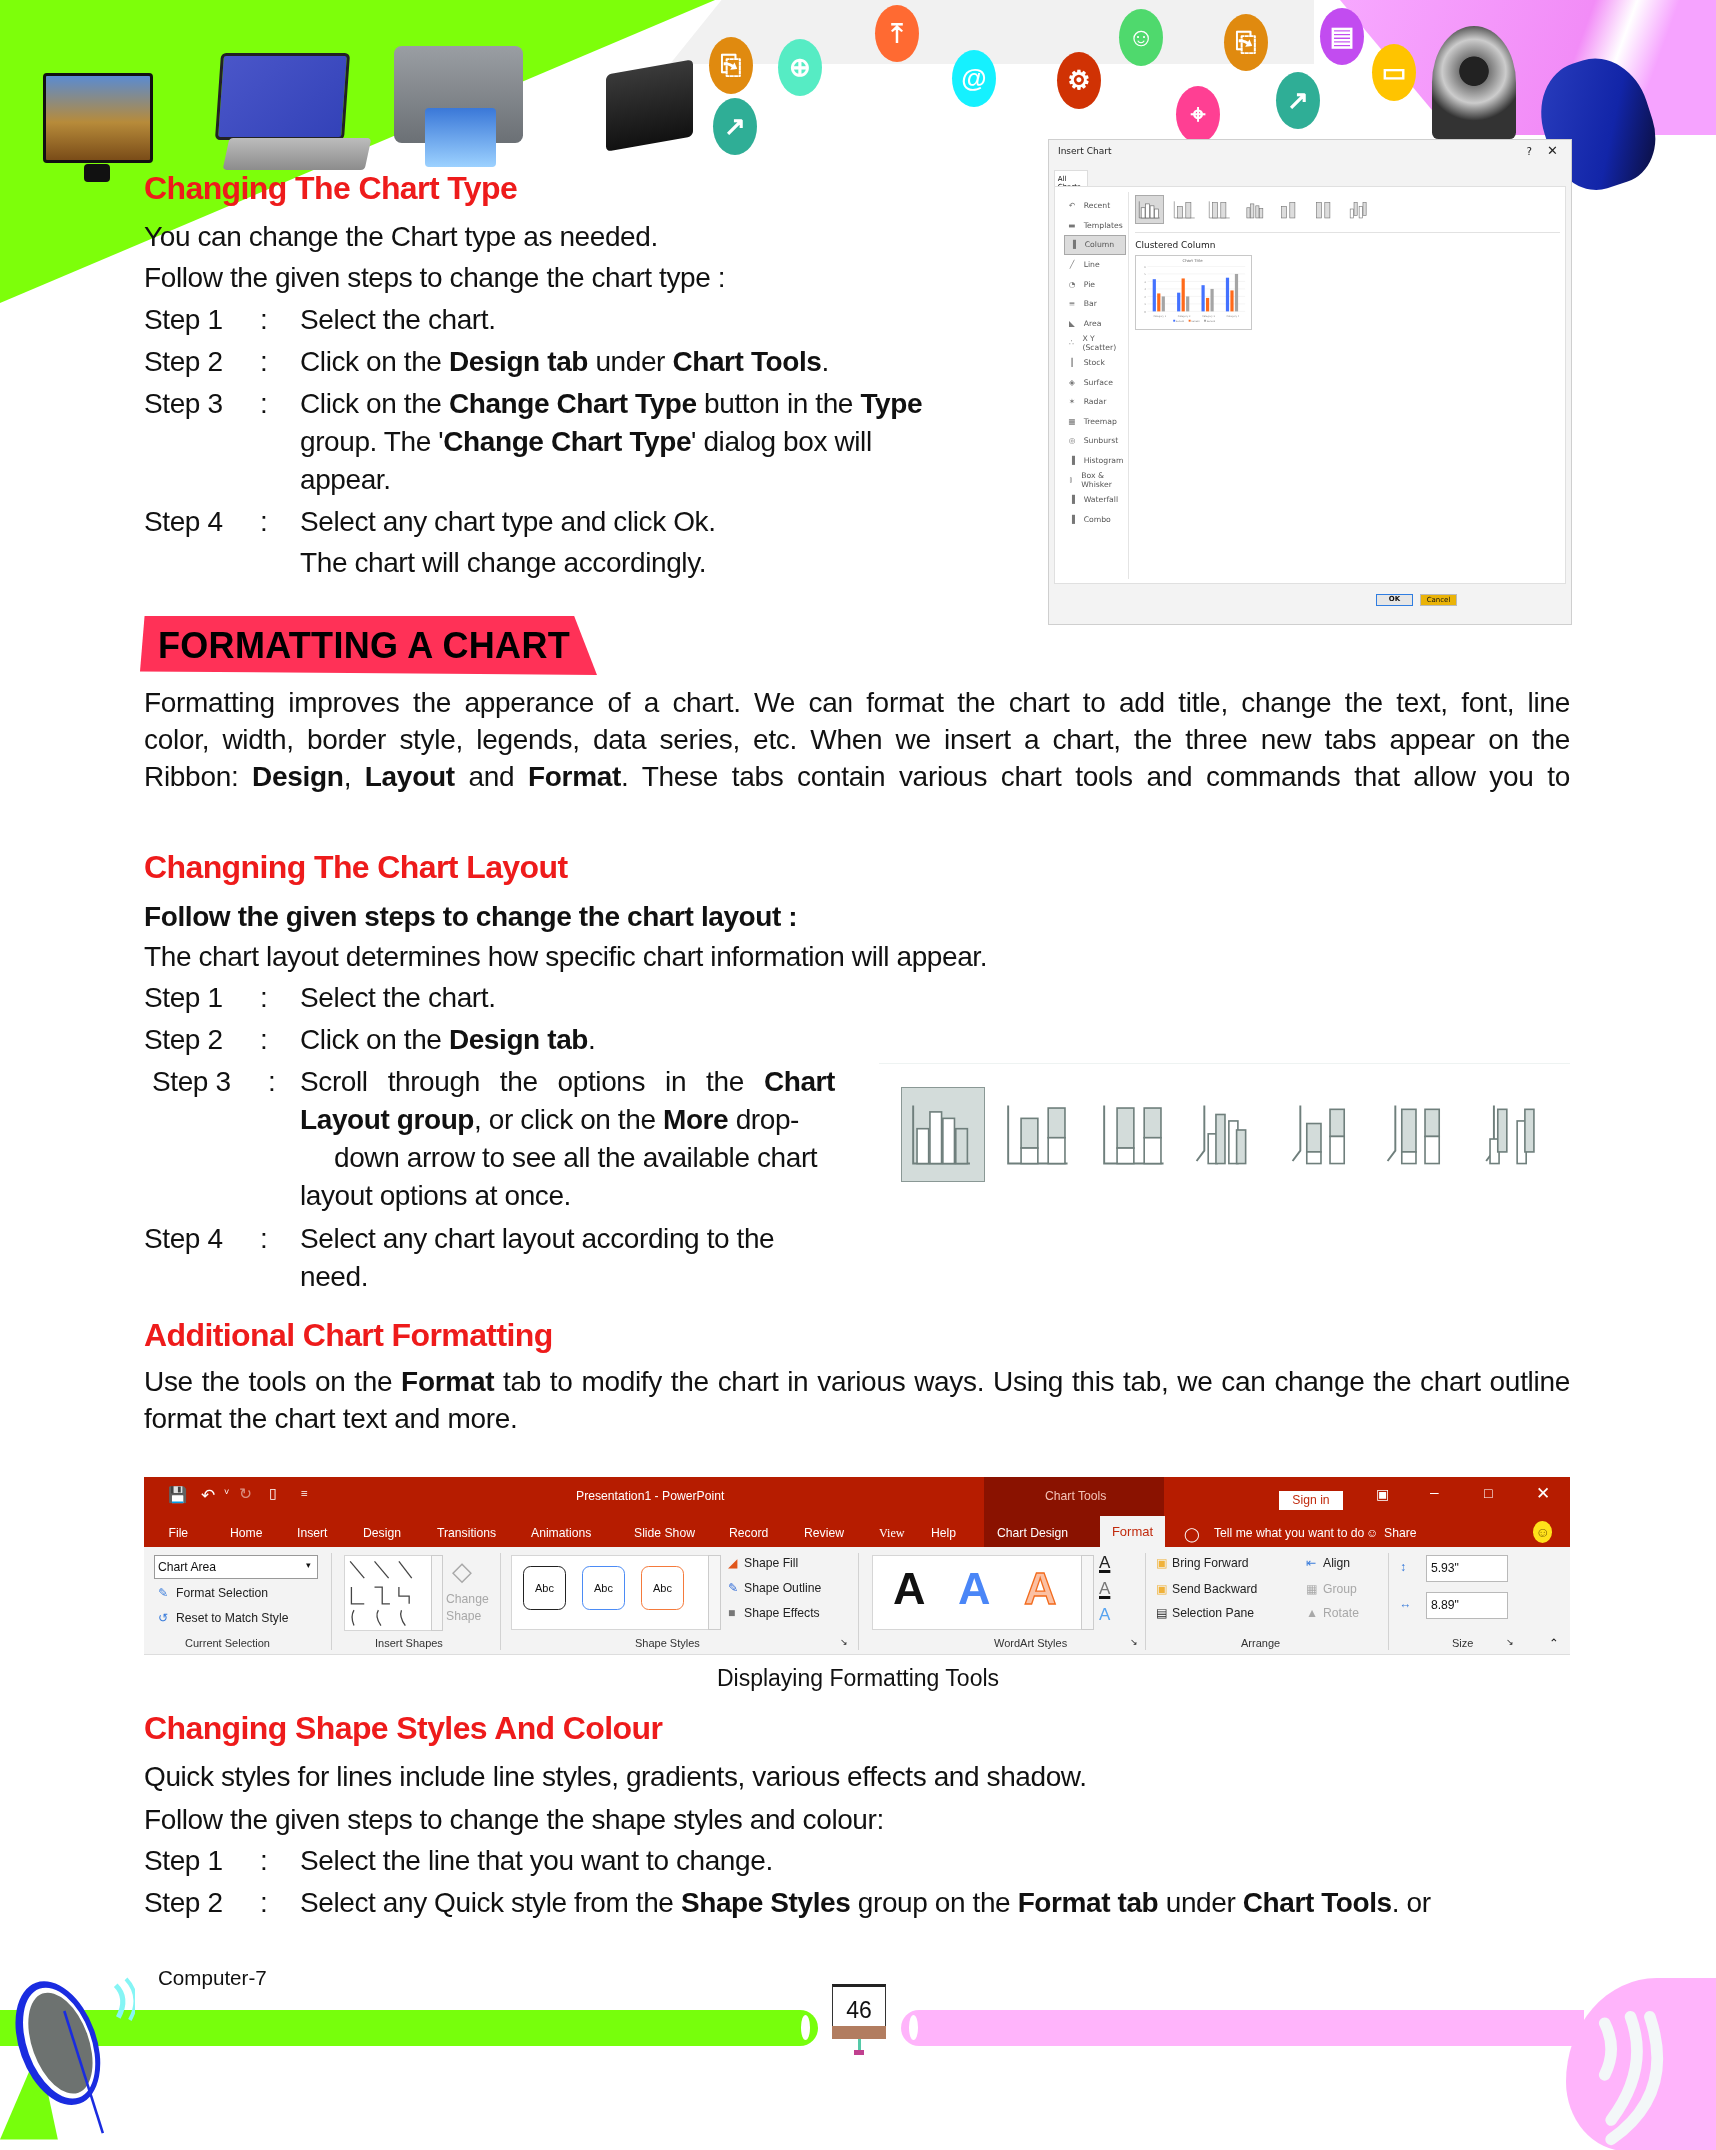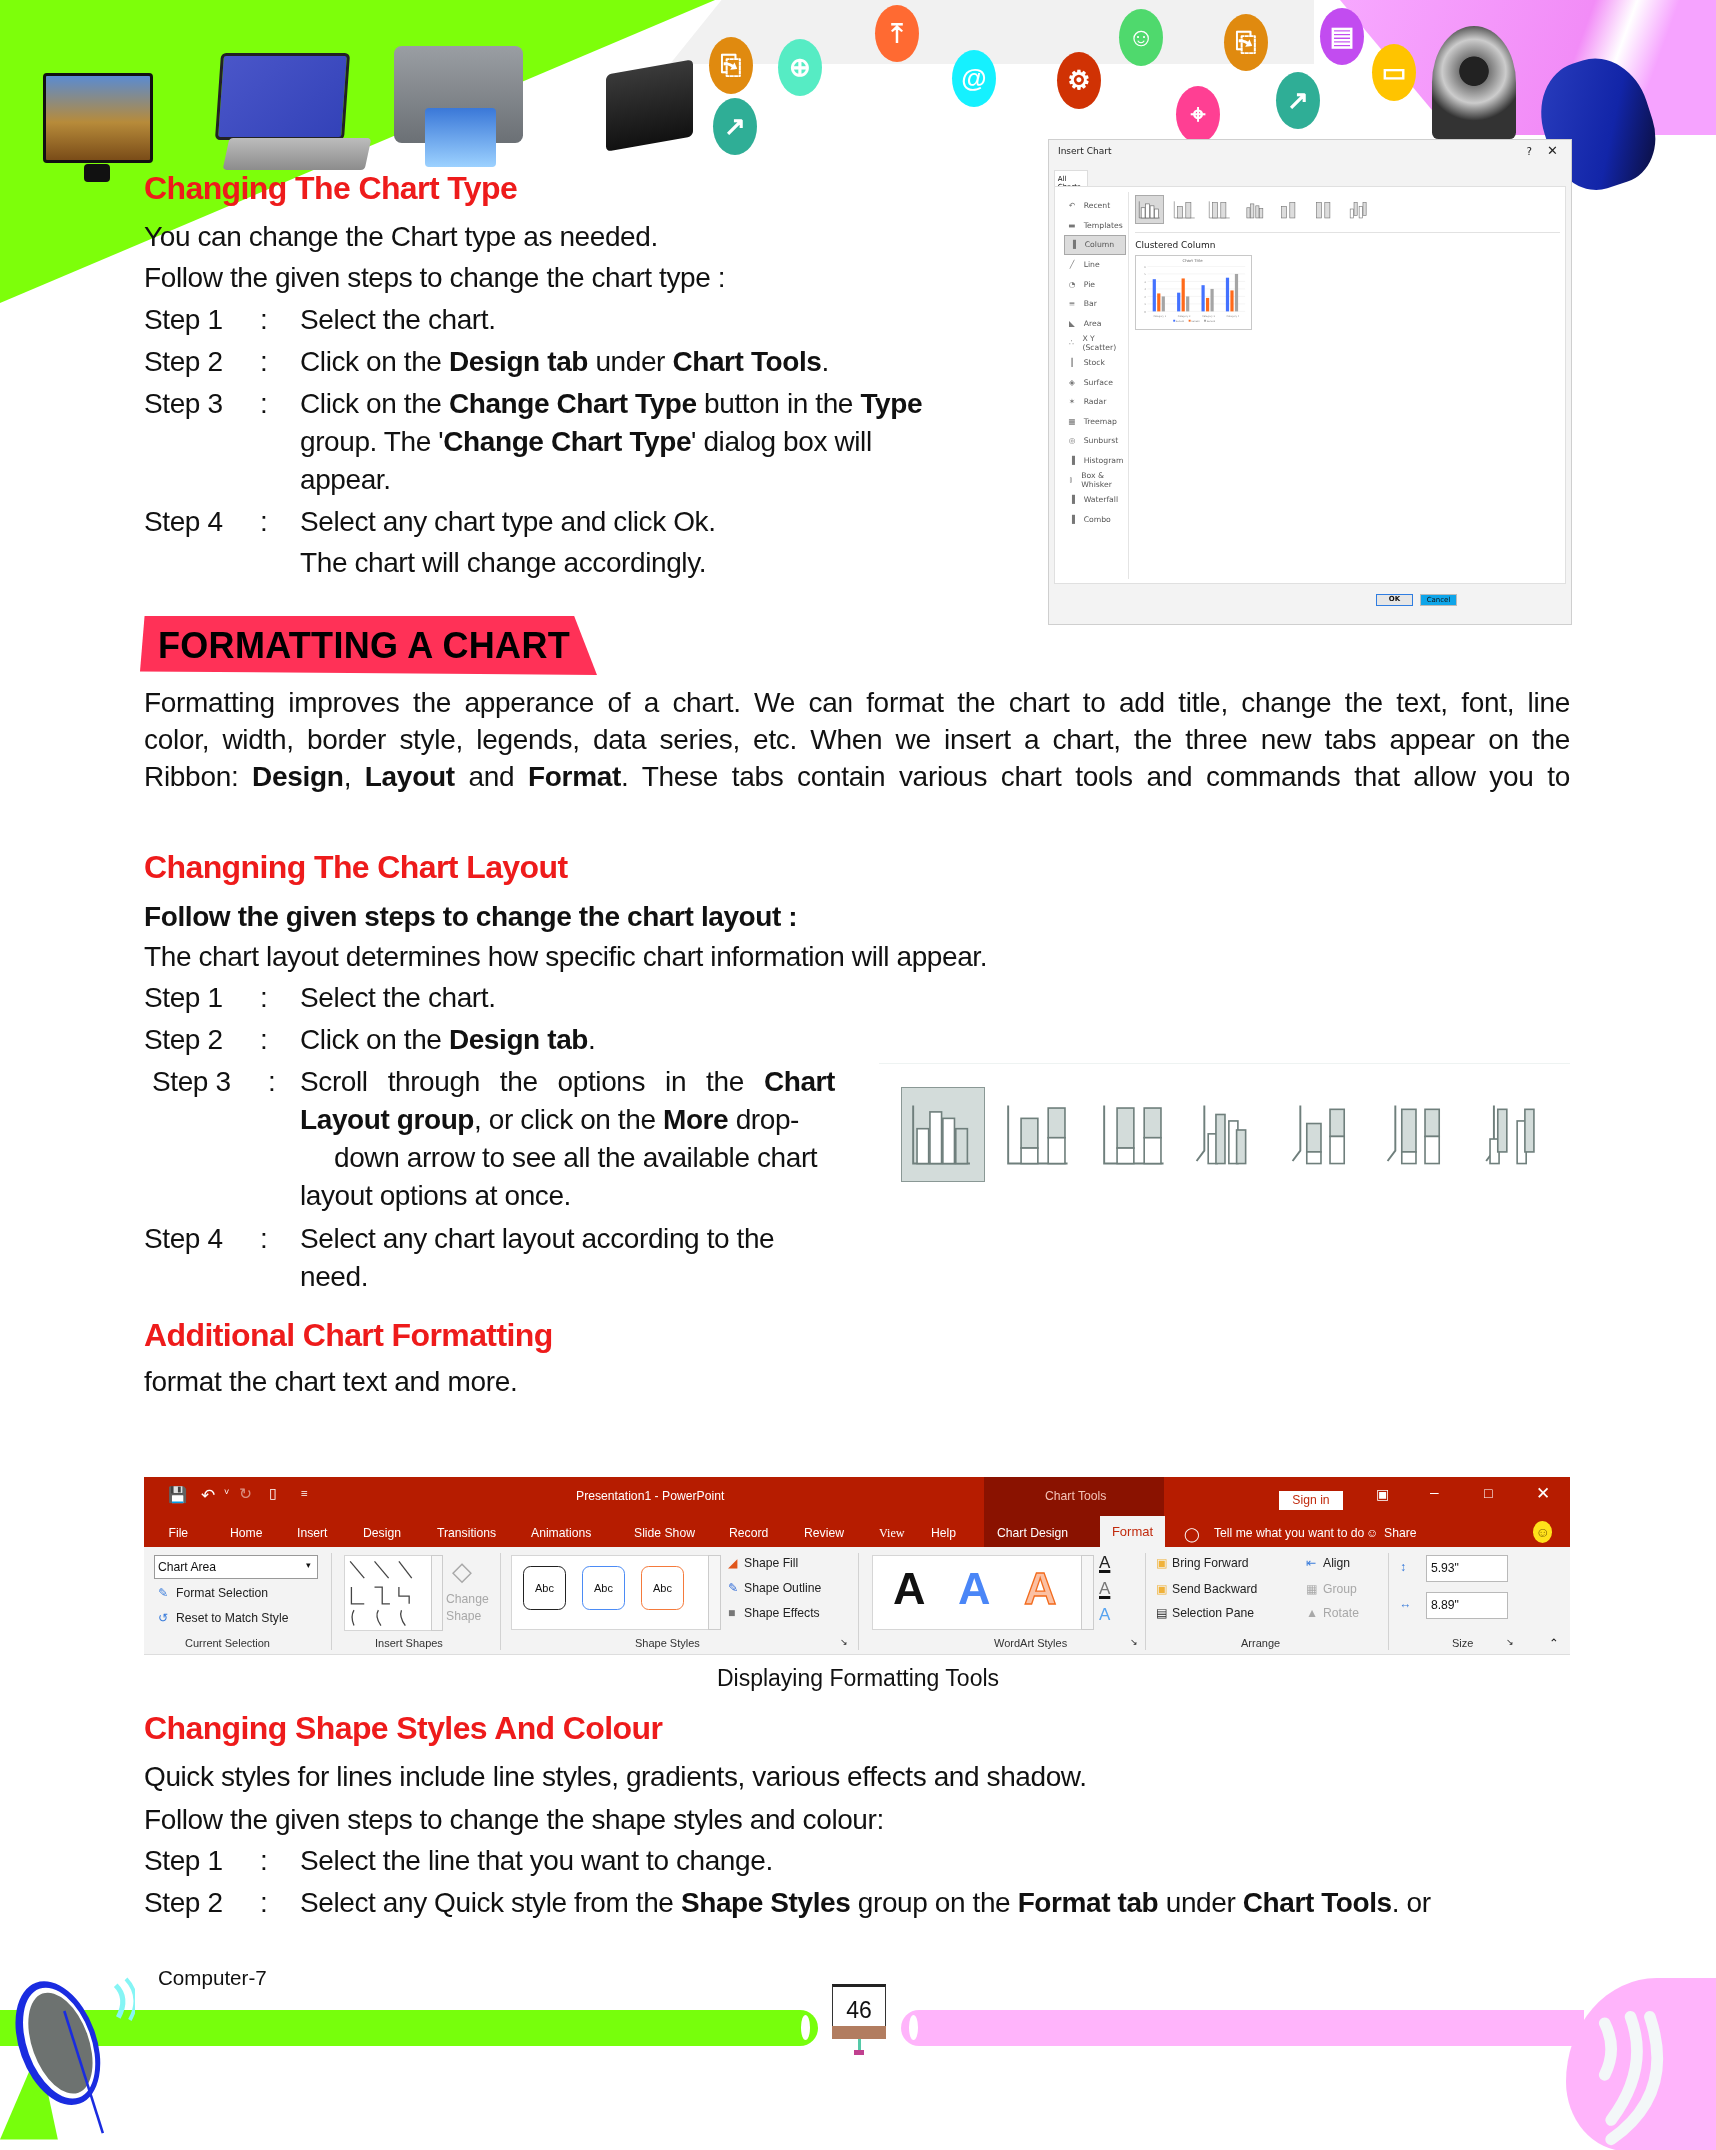--- a/index.html
+++ b/index.html
@@ -54,21 +54,21 @@
   .dlg-item .ic { width:13px; height:10.3px; margin-right:5.2px; display:inline-flex; align-items:center; justify-content:center; font-size:7.7px; color:#777; }
   .dlg-item.sel { background:#dcdcdc; border:0.6px solid #a8a8a8; }
   .dlg-sep { position:absolute; left:73px; top:5.2px; width:0.6px; height:387px; background:#e4e4e4; }
   .dlg-sub { position:absolute; left:80px; top:7.7px; display:flex; gap:5.8px; }
   .subic { width:29px; height:29px; display:flex; align-items:center; justify-content:center; }
   .subic.sel { background:#d9d9d9; border:0.6px solid #aaa; }
   .dlg-hr { position:absolute; left:80px; top:45px; width:425px; height:0.6px; background:#e2e2e2; }
   .dlg-ctitle { position:absolute; left:80px; top:53px; font-size:9px; color:#222; }
   .dlg-prev { position:absolute; left:80px; top:68px; width:117px; height:75px; border:1.9px solid #c8c8c8; background:#fff; }
   .dlg-ok { position:absolute; left:327px; top:454px; width:37px; height:11.6px; border:1.3px solid #2f7de1; background:#e6e6e6; font-size:7px; font-weight:bold; text-align:center; line-height:9px; }
-  .dlg-cancel { position:absolute; left:371px; top:454px; width:37px; height:11.6px; border:0.6px solid #bbb; background:#0ea5e9; font-size:7px; text-align:center; line-height:10.3px; }
+  .dlg-cancel { position:absolute; left:371px; top:454px; width:37px; height:11.6px; border:0.6px solid #bbb; background:#eab308; font-size:7px; text-align:center; line-height:10.3px; }
 
   
   .layout-strip { position:absolute; left:879px; top:1063px; width:691px; height:122px; border-top:1.3px solid #eef3f2; }
   .layout-items { position:absolute; left:22px; top:23px; display:flex; gap:11.6px; }
   .lay { width:84px; height:95px; display:flex; align-items:center; justify-content:center; }
   .lay.sel { background:#d3dcda; border:1.9px solid #8a9895; }
 
   
   .ribbon { position:absolute; left:144px; top:1477px; width:1426px; height:178px; font-family:"Liberation Sans", sans-serif; }
   .rb-title { position:absolute; left:0; top:0; width:100%; height:39px; background:#b61c00; }
@@ -423,20 +423,21 @@
           <rect x="26" y="16" width="14" height="66" fill="#d3dcda" stroke="#6f7f7c" stroke-width="2.5"></rect>
           <rect x="56" y="34" width="14" height="66" fill="#fff" stroke="#6f7f7c" stroke-width="2.5"></rect>
           <rect x="68" y="16" width="14" height="66" fill="#d3dcda" stroke="#6f7f7c" stroke-width="2.5"></rect>
         </svg>
       </div>
     </div>
 </div>
 
 <div class="h-red" style="top:1317px;">Additional Chart Formatting</div>
 <div class="para-just" style="top:1363px;">
+  <div style="text-align-last:justify;"><span>Use the tools on the </span><b>Format</b><span> tab to modify the chart in various ways. Using this tab, we can change the chart outline</span></div>
   <div>format the chart text and more.</div>
 </div>
 
 <div class="ribbon">
   <div class="rb-title"></div>
   <div class="rb-tabs"></div>
   <div class="rb-ct"></div>
 
   <span class="w" style="left:24.5px; top:9px; font-size:15.5px;">💾</span>
   <span class="w" style="left:57px; top:7.7px; font-size:17px;">↶</span>

